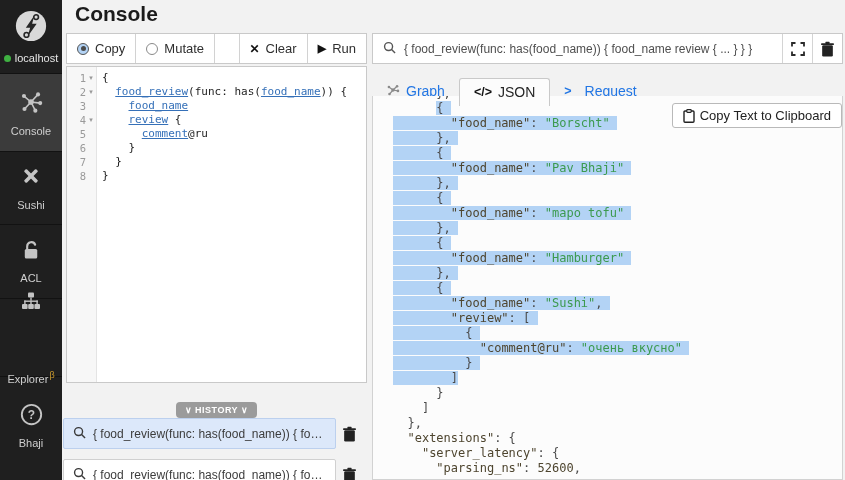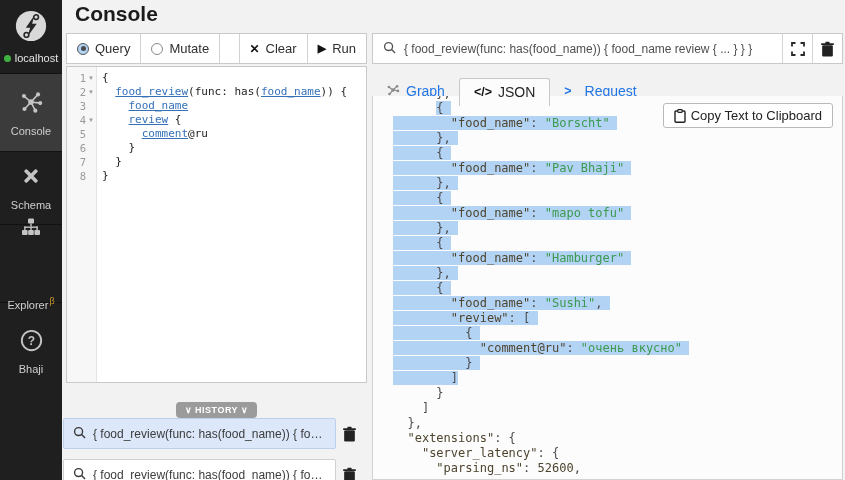--- a/index.html
+++ b/index.html
@@ -69,21 +69,21 @@
   .tab.active .tab-glyph { color:#111; }
 
   #json-area { position:absolute; left:310px; top:96px; width:471px; height:384px; background:#fcfcfc; border:1px solid #d2d2d2; border-top:none; overflow:hidden; }
   #json-pre { position:absolute; left:0; right:0; top:-10px; padding-left:20px; font:12px/15px "DejaVu Sans Mono", monospace; color:#4a4a4a; white-space:pre; cursor:text; }
   .jl { height:15px; }
   .sel { background:#b3d3f5; }
   .tk-k { color:#4e452f; }
   .tk-s { color:#3c9a4f; }
   .tk-n { color:#4e452f; }
 
-  #copy-btn { position:absolute; top:7px; right:9px; display:flex; align-items:center; gap:5px; background:#fff; border:1px solid #b9b9b9; border-radius:3px; padding:4px 10px; font-size:13px; color:#222; cursor:pointer; font-family:"Liberation Sans", sans-serif; }
+  #copy-btn { position:absolute; top:7px; right:0; display:flex; align-items:center; gap:5px; background:#fff; border:1px solid #b9b9b9; border-radius:3px; padding:4px 10px; font-size:13px; color:#222; cursor:pointer; font-family:"Liberation Sans", sans-serif; }
 </style>
 </head>
 <body>
 
 <div id="sidebar">
   <div class="sb-block sb-item" id="sb-conn">
     <span>
       <svg width="34" height="34" viewBox="0 0 36 36">
           <circle cx="18" cy="18" r="16" fill="#d9d9d9"></circle>
           <path d="M21.5 7 L12.5 19.8 h4.6 L14.5 29 L24 15.6 h-4.8 z" fill="#262626"></path>
@@ -116,23 +116,32 @@
     <span class="sb-label">Console</span>
   </div>
 
   <div class="sb-block sb-item" style="height:73px;">
     <span>
       <svg width="24" height="24" viewBox="0 0 24 24" fill="#c4c4c4">
           <rect x="10.2" y="2.5" width="3.6" height="17" rx="1.2" transform="rotate(45 12 11)"></rect>
           <rect x="10.2" y="2.5" width="3.6" height="17" rx="1.2" transform="rotate(-45 12 11)"></rect>
         </svg>
     </span>
-    <span class="sb-label">Schema</span>
-  </div>
-
+    <span class="sb-label">Sushi</span>
+  </div>
+
+  <div class="sb-block sb-item" style="height:74px;">
+    <span>
+      <svg width="23" height="23" viewBox="0 0 24 24">
+          <path d="M7.5 10.5 V7.5 a4.3 4.3 0 0 1 8.3-1.5" fill="none" stroke="#c4c4c4" stroke-width="2.2" stroke-linecap="round"></path>
+          <rect x="5" y="10.5" width="13" height="9.8" rx="1.6" fill="#c4c4c4"></rect>
+        </svg>
+    </span>
+    <span class="sb-label">ACL</span>
+  </div>
 
   <div class="sb-block sb-item" style="height:78px;gap:46px;">
     <span>
       <svg width="24" height="24" viewBox="0 0 24 24" fill="#c4c4c4">
           <rect x="9" y="2.5" width="6" height="5" rx="1"></rect>
           <rect x="11.3" y="7.5" width="1.4" height="3"></rect>
           <rect x="5.2" y="10.5" width="13.6" height="1.4"></rect>
           <rect x="5.2" y="10.5" width="1.4" height="3.5"></rect>
           <rect x="11.3" y="10.5" width="1.4" height="3.5"></rect>
           <rect x="17.4" y="10.5" width="1.4" height="3.5"></rect>
@@ -154,21 +163,21 @@
     <span class="sb-label">Bhaji</span>
   </div>
 </div>
 
 <div id="main">
   <div id="page-title">Console</div>
 
   <div id="toolbar">
     <div class="tb-seg tb-sep">
       <span class="radio sel"></span>
-      <span>Query</span>
+      <span>Copy</span>
     </div>
     <div class="tb-seg tb-sep">
       <span class="radio"></span>
       <span>Mutate</span>
     </div>
     <div class="tb-spacer"></div>
     <div class="tb-seg tb-right">
       <span class="glyph">✕</span>
       <span>Clear</span>
     </div>

